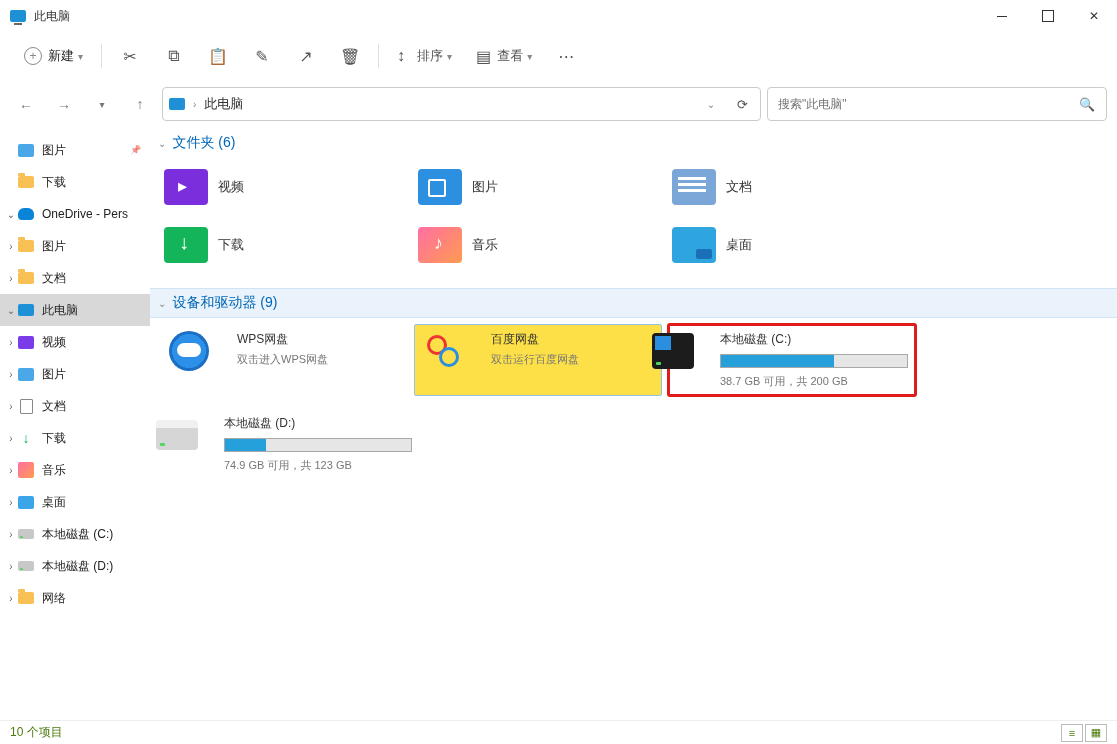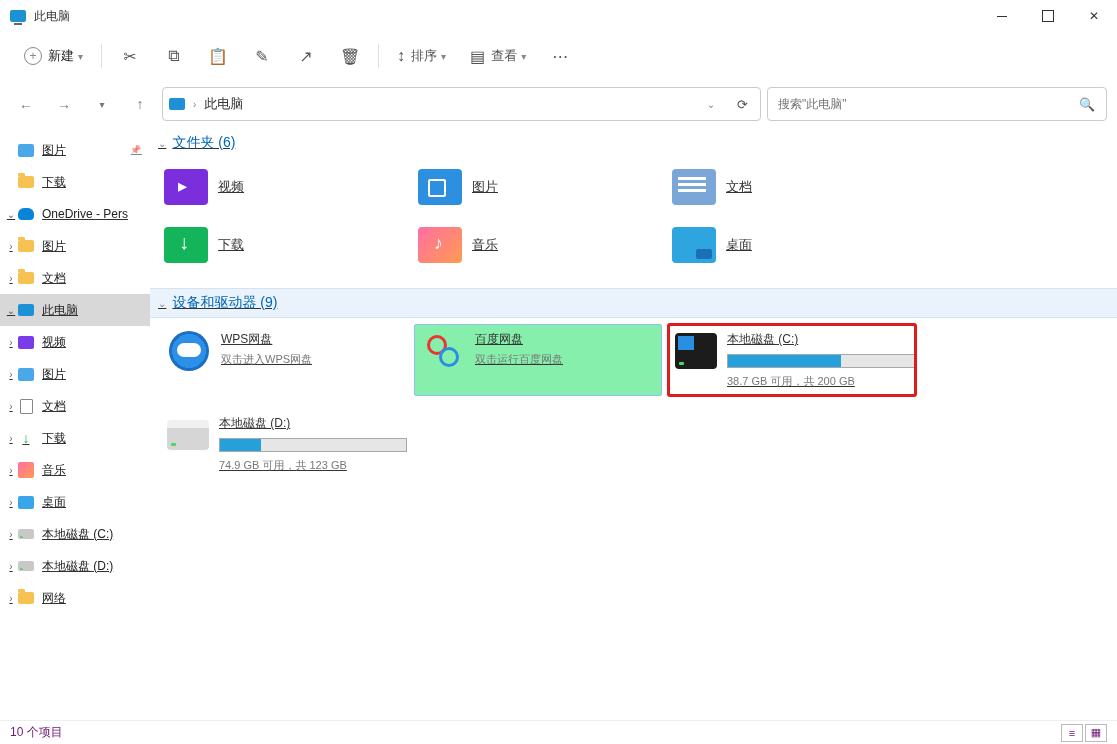--- a/index.html
+++ b/index.html
@@ -33,21 +33,21 @@
 .addr .pc-mini { width:16px; height:12px; background:#1e90d6; border-radius:2px; }
 .addr .crumb-sep { color:#888; font-size:10px; }
 .addr .spacer { flex:1; }
 .addr .addr-chev { color:#888; font-size:10px; padding:0 8px; }
 .addr .refresh { color:#555; padding: 0 6px; }
 .search { width:340px; height:34px; border:1px solid #ccc; border-radius:4px; display:flex; align-items:center; padding:0 10px; color:#888; }
 .search input { border:none; outline:none; flex:1; font-size:12px; color:#333; background:transparent; }
 .search .sicon { font-size:13px; color:#555; }
 
 
-.main { display:flex; height: calc(744px - 32px - 48px - 48px - 24px); text-decoration: underline; }
+.main { display:flex; height: calc(744px - 32px - 48px - 48px - 24px); }
 .sidebar { width:150px; overflow:hidden; padding-top:6px; }
 .side-item { height:32px; display:flex; align-items:center; padding-left:4px; gap:0; font-size:12px; color:#222; white-space:nowrap; }
 .side-item .arrow { width:14px; text-align:center; font-size:10px; color:#666; }
 .side-item .ico { width:16px; height:16px; margin-right:8px; display:flex; align-items:center; justify-content:center; }
 .side-item.indent0 { padding-left:4px; }
 .side-item.indent1 { padding-left:4px; }
 .side-item.active { background:#d8d8d8; }
 .side-item.pin::after { content:"📌"; font-size:9px; margin-left:auto; margin-right:8px; opacity:.6; }
 .folder-ico { width:16px; height:12px; background:#f7c154; border-radius:2px; position:relative; }
 .folder-ico::before { content:""; position:absolute; top:-3px; left:0; width:7px; height:3px; background:#f7c154; border-radius:1px 1px 0 0; }
@@ -70,43 +70,43 @@
 .folder-tile { display:flex; align-items:center; gap:10px; height:46px; padding:4px; }
 .big-folder { width:44px; height:36px; border-radius:4px; position:relative; }
 .bf-video { background:#7b2fdc; } .bf-video::after{content:"▸";color:#fff;position:absolute;left:14px;top:6px;font-size:18px;}
 .bf-pic { background:#2d8fe0; } .bf-pic::after{content:"";position:absolute;left:10px;top:10px;width:14px;height:14px;border:2px solid #fff;border-radius:2px;}
 .bf-doc { background:#7aa7d8; } .bf-doc::after{content:"";position:absolute;left:6px;top:8px;width:28px;height:3px;background:#fff;box-shadow:0 6px 0 #fff,0 12px 0 #fff;}
 .bf-down { background:#13b45a; } .bf-down::after{content:"↓";color:#fff;position:absolute;left:15px;top:4px;font-size:20px;}
 .bf-music { background:linear-gradient(135deg,#ff6fa3,#ff9b50); } .bf-music::after{content:"♪";color:#fff;position:absolute;left:16px;top:6px;font-size:18px;}
 .bf-desk { background:#2fa5e0; } .bf-desk::after{content:"";position:absolute;right:4px;bottom:4px;width:16px;height:10px;background:#1b6fb8;border-radius:2px;}
 
 .drive-grid { display:grid; grid-template-columns: repeat(3, 248px); gap:12px 6px; padding: 6px 10px; }
-.drive-tile { display:flex; gap:10px; padding:6px 6px; border:1px solid transparent; border-radius:2px; }
-.drive-tile.selected { background:#86efac; border-color:#8fc4ea; }
+.drive-tile { display:flex; gap:26px; padding:6px 6px; border:1px solid transparent; border-radius:2px;justify-content:center; }
+.drive-tile.selected { background:#fde047; border-color:#8fc4ea; }
 .drive-tile.highlight { outline:3px solid #e01b1b; outline-offset:-2px; padding-right:30px; }
 .drive-ico-lg { width:44px; height:40px; display:flex; align-items:center; justify-content:center; }
 .wps-ico{width:40px;height:40px;border-radius:50%;background:radial-gradient(circle,#2c8fe8 60%,#1b6fc4 60%);position:relative;}
 .wps-ico::after{content:"";position:absolute;left:8px;top:12px;width:24px;height:14px;background:#fff;border-radius:8px;}
 .baidu-ico{width:40px;height:40px;position:relative;}
 .baidu-ico::before{content:"";position:absolute;left:4px;top:4px;width:14px;height:14px;border:3px solid #e33;border-radius:50%;}
 .baidu-ico::after{content:"";position:absolute;right:4px;bottom:4px;width:14px;height:14px;border:3px solid #2a8fe0;border-radius:50%;}
 .cdrive{width:42px;height:36px;background:#1c1c1c;border-radius:4px;position:relative;}
 .cdrive::before{content:"";position:absolute;left:3px;top:3px;width:16px;height:14px;background:#2a8fe0;}
 .cdrive::after{content:"";position:absolute;left:4px;bottom:4px;width:5px;height:3px;background:#4fd664;border-radius:1px;}
 .ddrive{width:42px;height:30px;background:#d6d6d6;border-radius:4px;position:relative;border-top:8px solid #f0f0f0;}
 .ddrive::after{content:"";position:absolute;left:4px;bottom:4px;width:5px;height:3px;background:#4fd664;border-radius:1px;}
 .drive-info { display:flex; flex-direction:column; gap:4px; font-size:12px; flex:1; }
 .drive-sub { color:#777; font-size:11px; }
 .bar { width:188px; height:14px; border:1px solid #a8a8a8; background:#e6e6e6; margin:2px 0; }
 .bar-fill { height:100%; background:#26a0da; }
 
 .group-header.band { background:#eaf3fb; border-top:1px solid #d0e4f3; border-bottom:1px solid #d0e4f3; }
 
 
-.status { position:absolute; bottom:0; left:0; right:0; height:24px; display:flex; align-items:center; padding:0 10px; font-size:12px; color:#701a75; border-top:1px solid #eee; }
+.status { position:absolute; bottom:0; left:0; right:0; height:24px; display:flex; align-items:center; padding:0 10px; font-size:12px; color:#4d7c0f; border-top:1px solid #eee; }
 .status .view-btns { margin-left:auto; display:flex; gap:2px; }
 .status .vb { width:22px; height:18px; border:1px solid #bbb; display:flex; align-items:center; justify-content:center; font-size:11px; }
 </style>
 </head>
 <body>
 
 <div class="titlebar">
   <span class="pc-icon"></span>
   <span class="title">此电脑</span>
   <div class="win-ctrls">
@@ -137,21 +137,21 @@
     </div>
   <div class="tbtn icon-only">
       <span class="icon-glyph">↗</span>
     </div>
   <div class="tbtn icon-only">
       <span class="icon-glyph">🗑</span>
     </div>
   <span class="tool-sep"></span>
   <div class="tbtn">
     <span class="icon-glyph">↕</span>
-    <span style="margin-left:6px">排序</span>
+    <span style="margin-left:12px">排序</span>
     <span class="chev">▾</span>
   </div>
   <div class="tbtn">
     <span class="icon-glyph">▤</span>
     <span style="margin-left:6px">查看</span>
     <span class="chev">▾</span>
   </div>
   <div class="tbtn icon-only">
       <span class="icon-glyph">⋯</span>
     </div>

